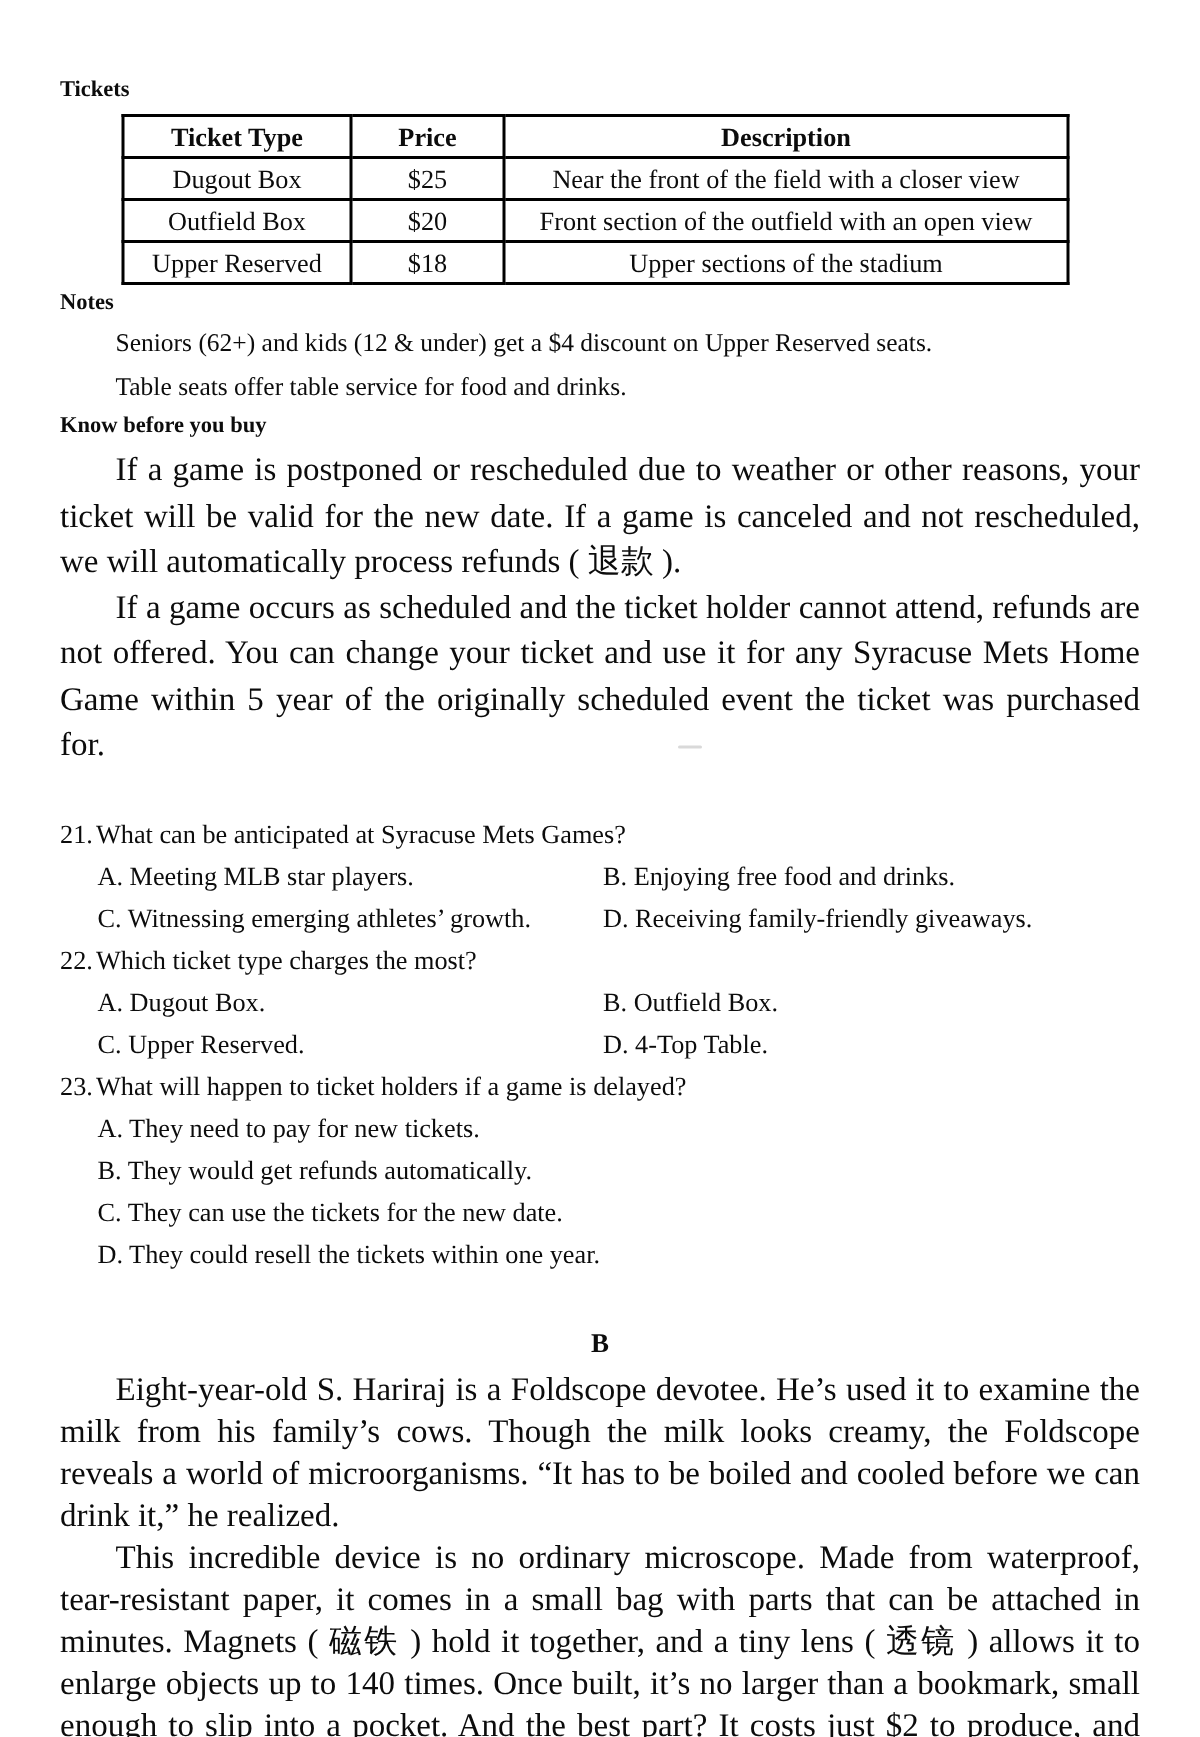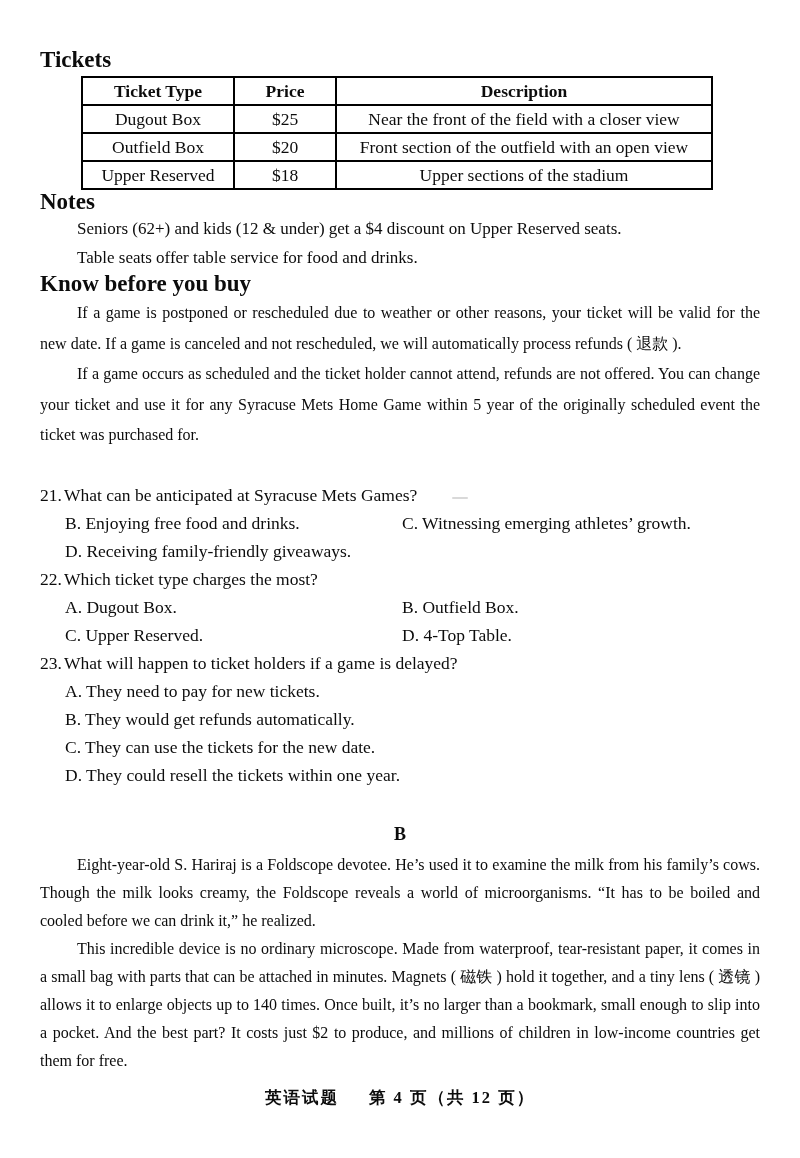--- a/index.html
+++ b/index.html
@@ -5,21 +5,21 @@
   * { margin: 0; padding: 0; box-sizing: border-box; }
   html, body { background: #ffffff; }
   body {
     width: 800px; height: 1158px;
     font-family: "Liberation Serif", serif;
     color: #0c0c0c;
     overflow: hidden;
   }
   .page { padding: 48px 40px 0 40px; width: 800px; height: 1158px; position: relative; }
 
-  .bold-head { font-weight: bold; font-size: 23px; line-height: 24px; }
+  .bold-head { font-weight: bold; font-size: 15px; line-height: 24px; }
 
   
   table.tickets {
     border-collapse: collapse;
     margin: 4px 0 0 41px;
     table-layout: fixed;
     padding-left: 20px;
   }
   table.tickets th, table.tickets td {
     border: 2px solid #000;
@@ -32,21 +32,21 @@
   }
   table.tickets th { font-weight: bold; }
   .col-type { width: 152px; }
   .col-price { width: 102px; }
   .col-desc { width: 376px; }
 
   .notes-block { margin-top: 0; }
   .note-line { font-size: 17px; line-height: 29px; padding-left: 37px; }
 
   .para {
-    font-size: 16px;
+    font-size: 22px;
     line-height: 30.5px;
     text-align: justify;
     text-indent: 37px;
   }
   .know-paras { margin-top: 2px; }
 
   .questions { margin-top: 30px; font-size: 17.5px; line-height: 28px; }
   .q-line { }
   .qnum { display: inline-block; min-width: 24px; }
   .opts-2col {
@@ -136,20 +136,21 @@
 
   <div class="smudge"></div>
 
   <div class="questions">
 
     <div>
       <div class="q-line">
         <span class="qnum">21.</span><span>What can be anticipated at Syracuse Mets Games?</span>
       </div>
       <div class="opts-2col">
+        <span class="opt">A. Meeting MLB star players.</span>
         <span class="opt">B. Enjoying free food and drinks.</span>
         <span class="opt">C. Witnessing emerging athletes’ growth.</span>
         <span class="opt">D. Receiving family-friendly giveaways.</span>
       </div>
     </div>
 
     <div>
       <div class="q-line">
         <span class="qnum">22.</span><span>Which ticket type charges the most?</span>
       </div>

